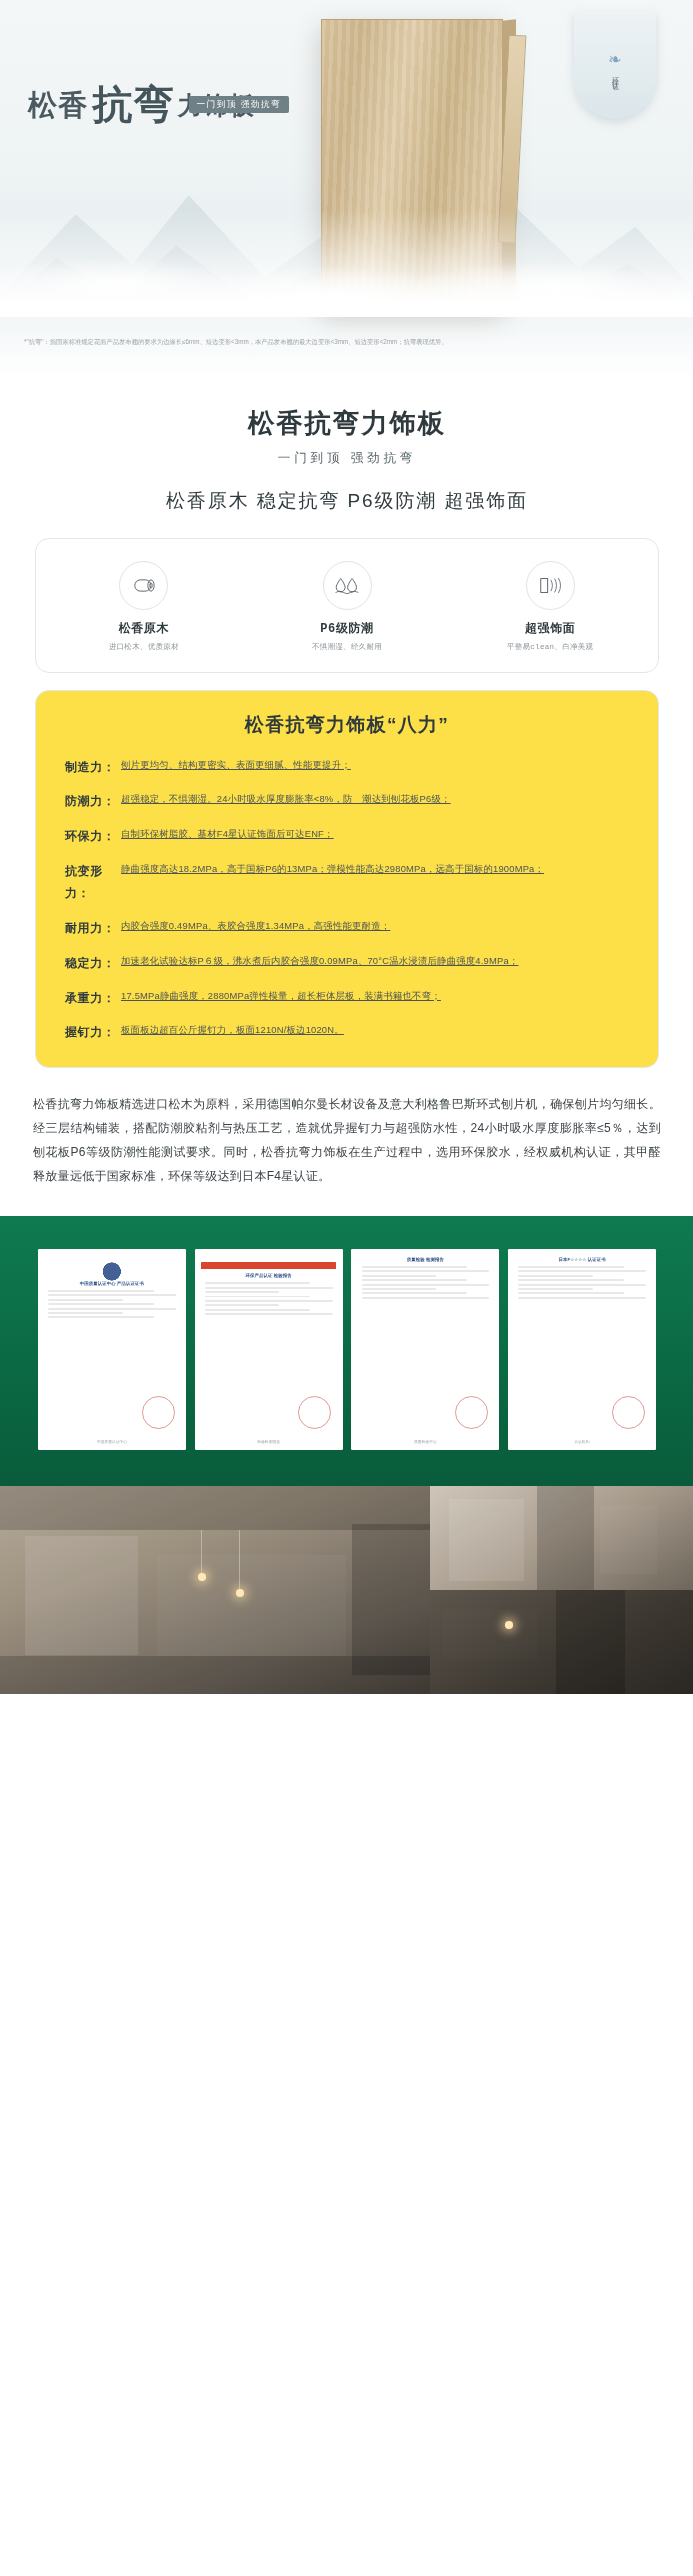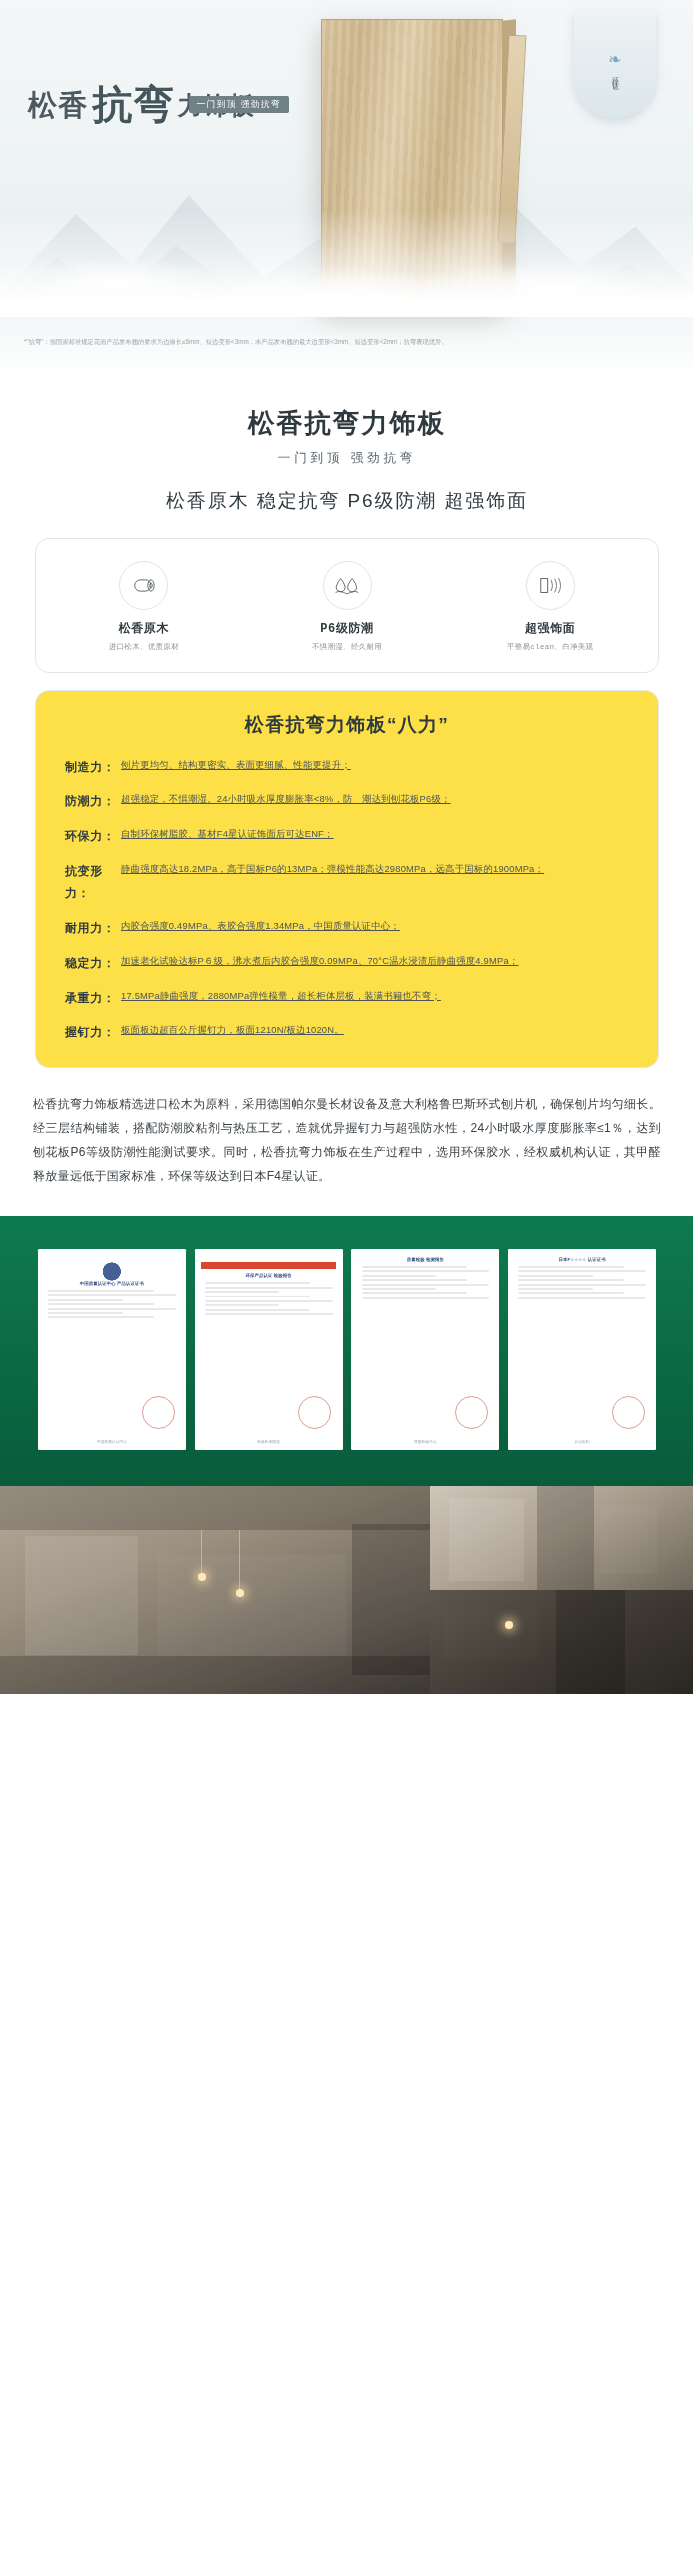--- a/index.html
+++ b/index.html
@@ -337,37 +337,37 @@
     <div class="prow">
       <div class="plabel">环保力：</div>
       <div class="ptext">自制环保树脂胶、基材F4星认证饰面后可达ENF；</div>
     </div>
     <div class="prow">
       <div class="plabel">抗变形力：</div>
       <div class="ptext">静曲强度高达18.2MPa，高于国标P6的13MPa；弹模性能高达2980MPa，远高于国标的1900MPa；</div>
     </div>
     <div class="prow">
       <div class="plabel">耐用力：</div>
-      <div class="ptext">内胶合强度0.49MPa、表胶合强度1.34MPa，中国质量认证中心；</div>
+      <div class="ptext">内胶合强度0.49MPa、表胶合强度1.34MPa，高强性能更耐造；</div>
     </div>
     <div class="prow">
       <div class="plabel">稳定力：</div>
       <div class="ptext">加速老化试验达标P６级，沸水煮后内胶合强度0.09MPa、70°C温水浸渍后静曲强度4.9MPa；</div>
     </div>
     <div class="prow">
       <div class="plabel">承重力：</div>
       <div class="ptext">17.5MPa静曲强度，2880MPa弹性模量，超长柜体层板，装满书籍也不弯；</div>
     </div>
     <div class="prow" style="margin-bottom:0;">
       <div class="plabel">握钉力：</div>
       <div class="ptext">板面板边超百公斤握钉力，板面1210N/板边1020N。</div>
     </div>
   </section>
 
-  <section class="para">松香抗弯力饰板精选进口松木为原料，采用德国帕尔曼长材设备及意大利格鲁巴斯环式刨片机，确保刨片均匀细长。经三层结构铺装，搭配防潮胶粘剂与热压工艺，造就优异握钉力与超强防水性，24小时吸水厚度膨胀率≤1％，达到刨花板P6等级防潮性能测试要求。同时，松香抗弯力饰板在生产过程中，选用环保胶水，经权威机构认证，其甲醛释放量远低于国家标准，环保等级达到日本F4星认证。</section>
+  <section class="para">松香抗弯力饰板精选进口松木为原料，采用德国帕尔曼长材设备及意大利格鲁巴斯环式刨片机，确保刨片均匀细长。经三层结构铺装，搭配防潮胶粘剂与热压工艺，造就优异握钉力与超强防水性，24小时吸水厚度膨胀率≤5％，达到刨花板P6等级防潮性能测试要求。同时，松香抗弯力饰板在生产过程中，选用环保胶水，经权威机构认证，其甲醛释放量远低于国家标准，环保等级达到日本F4星认证。</section>
 
   <section class="certband">
     <div class="certs">
 
       <div class="cert">
         <div class="cemb"></div>
         <div class="chead" style="margin-top:24px;">中国质量认证中心
 产品认证证书</div>
         <div class="cline m"></div>
         <div class="cline"></div>

